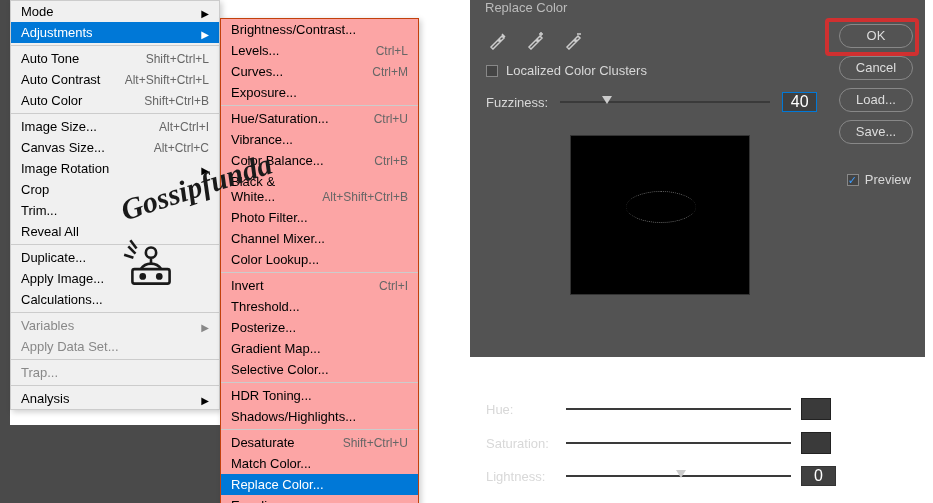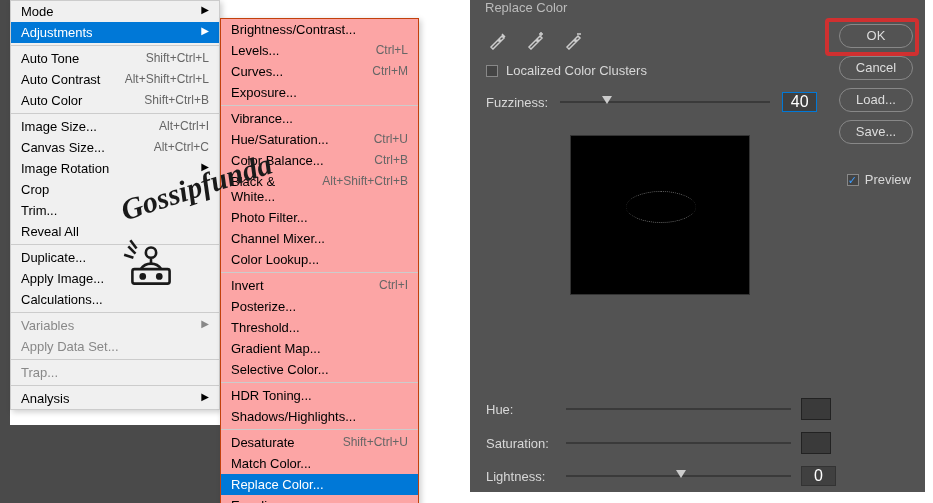--- a/index.html
+++ b/index.html
@@ -1,33 +1,33 @@
 <!DOCTYPE html>
 <html><head>
   <meta charset="utf-8">
   <style>
     * { margin: 0; padding: 0; box-sizing: border-box; font-family: "Segoe UI", Tahoma, sans-serif; }
     body { width: 933px; height: 503px; background: #fff; position: relative; font-size: 13px; }
     
     
     .menu { position: absolute; left: 10px; top: 0; width: 210px; background: #f0f0f0; border: 1px solid #ccc; box-shadow: 2px 2px 6px rgba(0,0,0,.2); }
-    .menu-item { padding: 3px 10px; display: flex; justify-content: space-between; align-items: flex-start; cursor: default; color: #000; font-size: 13px; }
+    .menu-item { padding: 3px 10px; display: flex; justify-content: space-between; align-items: flex-end; cursor: default; color: #000; font-size: 13px; }
     .menu-item.highlight { background: #0078d7; color: #fff; }
     .menu-item.disabled { color: #888; }
     .menu-sep { height: 1px; background: #ccc; margin: 2px 0; }
     .arrow { font-size: 10px; }
     .dark-strip { position: absolute; left: 0; top: 0; width: 10px; height: 503px; background: #4a4a4a; }
     .dark-bottom { position: absolute; left: 10px; top: 425px; width: 210px; height: 78px; background: #4a4a4a; }
     .menu-shortcut { color: #666; font-size: 12px; }
     
     
     .submenu { position: absolute; left: 220px; top: 18px; width: 199px; background: #fca5a5; border: 1px solid #c2410c; box-shadow: 2px 2px 6px rgba(0,0,0,.2); }
     
     
-    .dialog { position: absolute; left: 470px; top: 0; width: 455px; height: 492px; background: #535353; color: #d8d8d8; font-size: 13px; }
+    .dialog { position: absolute; left: 470px; top: 0; width: 455px; height: 357px; background: #535353; color: #d8d8d8; font-size: 13px; }
     .dialog-title { position: absolute; top: 0; left: 15px; color: #bbb; font-size: 13px; }
     .eyedroppers { position: absolute; top: 30px; left: 18px; display: flex; gap: 18px; }
     .eyedrop { width: 20px; height: 20px; }
     .localized { position: absolute; top: 63px; left: 16px; display: flex; align-items: center; gap: 8px; }
     .checkbox { width: 12px; height: 12px; border: 1px solid #888; background: #444; display: inline-block; }
     .checkbox.checked::after { content: "✓"; color: #3b9cff; font-size: 11px; line-height: 10px; display: block; }
     .fuzz-row { position: absolute; top: 92px; left: 16px; display: flex; align-items: center; gap: 12px; }
     .slider-track { width: 210px; height: 2px; background: #3a3a3a; position: relative; }
     .slider-thumb { position: absolute; top: -5px; width: 0; height: 0; border-left: 5px solid transparent; border-right: 5px solid transparent; border-top: 8px solid #ccc; }
     .val-box { width: 35px; height: 20px; background: #404040; border: 1px solid #0078d7; color: #fff; text-align: center; font-size: 16px; line-height: 18px; }
@@ -140,27 +140,27 @@
     </div>
     <div class="menu-item">
       <span>Curves...</span>
       <span class="menu-shortcut">Ctrl+M</span>
     </div>
     <div class="menu-item">
       <span>Exposure...</span>
     </div>
     <div class="menu-sep"></div>
     <div class="menu-item">
-      <span>Vibrance...</span>
-    </div>
-    <div class="menu-item">
       <span>Hue/Saturation...</span>
       <span class="menu-shortcut">Ctrl+U</span>
     </div>
     <div class="menu-item">
+      <span>Vibrance...</span>
+    </div>
+    <div class="menu-item">
       <span>Color Balance...</span>
       <span class="menu-shortcut">Ctrl+B</span>
     </div>
     <div class="menu-item">
       <span>Black &amp; White...</span>
       <span class="menu-shortcut">Alt+Shift+Ctrl+B</span>
     </div>
     <div class="menu-item">
       <span>Photo Filter...</span>
     </div>
@@ -169,24 +169,24 @@
     </div>
     <div class="menu-item">
       <span>Color Lookup...</span>
     </div>
     <div class="menu-sep"></div>
     <div class="menu-item">
       <span>Invert</span>
       <span class="menu-shortcut">Ctrl+I</span>
     </div>
     <div class="menu-item">
+      <span>Threshold...</span>
+    </div>
+    <div class="menu-item">
       <span>Posterize...</span>
-    </div>
-    <div class="menu-item">
-      <span>Threshold...</span>
     </div>
     <div class="menu-item">
       <span>Gradient Map...</span>
     </div>
     <div class="menu-item">
       <span>Selective Color...</span>
     </div>
     <div class="menu-sep"></div>
     <div class="menu-item">
       <span>HDR Toning...</span>

